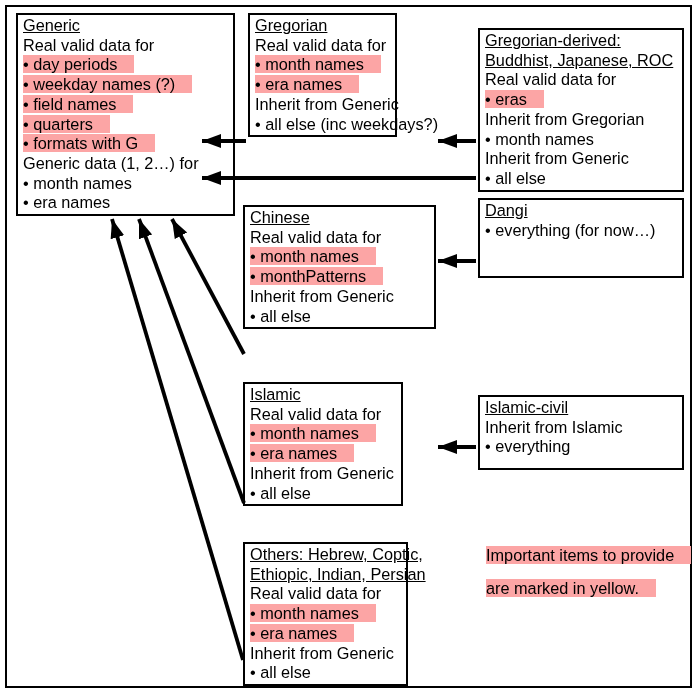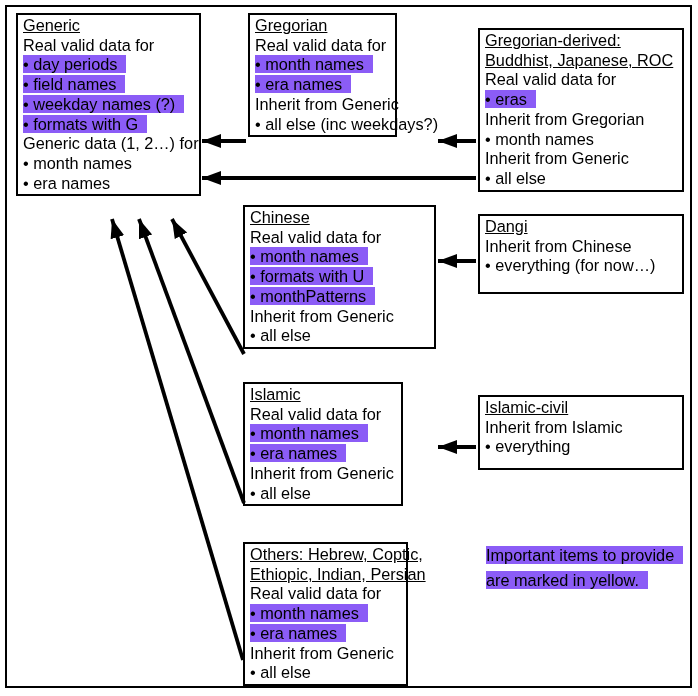--- a/index.html
+++ b/index.html
@@ -10,47 +10,48 @@
   .frame{
     position:absolute;left:5px;top:5px;width:687px;height:683px;
     border:2px solid #000;box-sizing:border-box;
   }
   .box{
     position:absolute;box-sizing:border-box;background:#fff;border:2px solid #000;
     padding:1px 5px;font-size:16.3px;line-height:19.7px;
   }
   .line{white-space:nowrap}
   .u{text-decoration:underline}
-  .hl{background:#8b5cf6;padding-right:9px}
+  .hl{background:#fca5a5;padding-right:17px}
   .note{
     position:absolute;left:486px;top:545px;font-size:16.3px;line-height:20.5px;
   }
-  .note .line{margin-bottom:4px}
-  #box-generic{left:16px;top:13px;width:185px}
+  .note .line{margin-bottom:12px}
+  #box-generic{left:16px;top:13px;width:219px}
   #box-gregorian{left:248px;top:13px;width:149px}
   #box-gregorian-derived{left:478px;top:28px;width:206px}
   #box-chinese{left:243px;top:205px;width:193px}
-  #box-dangi{left:478px;top:214px;width:206px;height:80px}
+  #box-dangi{left:478px;top:198px;width:206px;height:80px}
   #box-islamic{left:243px;top:382px;width:160px}
   #box-islamic-civil{left:478px;top:395px;width:206px;height:75px}
   #box-others{left:243px;top:542px;width:165px}
   svg.arrows{position:absolute;left:0;top:0;pointer-events:none}
   svg.arrows line{stroke:#000;stroke-width:3.8}
 </style>
 </head>
 <body>
 
 <div class="frame"></div>
 
 <div class="box" id="box-generic">
     <div class="line"><span class="u">Generic</span></div>
     <div class="line"><span class="">Real valid data for</span></div>
     <div class="line"><span class="hl">• day periods</span></div>
+    <div class="line"><span class="hl">• weekday names (?)</span></div>
     <div class="line"><span class="hl">• field names</span></div>
-    <div class="line"><span class="hl">• weekday names (?)</span></div>
+    <div class="line"><span class="hl">• quarters</span></div>
     <div class="line"><span class="hl">• formats with G</span></div>
     <div class="line"><span class="">Generic data (1, 2…) for</span></div>
     <div class="line"><span class="">• month names</span></div>
     <div class="line"><span class="">• era names</span></div>
   </div>
 <div class="box" id="box-gregorian">
     <div class="line"><span class="u">Gregorian</span></div>
     <div class="line"><span class="">Real valid data for</span></div>
     <div class="line"><span class="hl">• month names</span></div>
     <div class="line"><span class="hl">• era names</span></div>
@@ -64,28 +65,26 @@
     <div class="line"><span class="hl">• eras</span></div>
     <div class="line"><span class="">Inherit from Gregorian</span></div>
     <div class="line"><span class="">• month names</span></div>
     <div class="line"><span class="">Inherit from Generic</span></div>
     <div class="line"><span class="">• all else</span></div>
   </div>
 <div class="box" id="box-chinese">
     <div class="line"><span class="u">Chinese</span></div>
     <div class="line"><span class="">Real valid data for</span></div>
     <div class="line"><span class="hl">• month names</span></div>
-    <div class="line"><span class="hl">• formats with U</span></div>
     <div class="line"><span class="hl">• monthPatterns</span></div>
     <div class="line"><span class="">Inherit from Generic</span></div>
     <div class="line"><span class="">• all else</span></div>
   </div>
 <div class="box" id="box-dangi">
     <div class="line"><span class="u">Dangi</span></div>
-    <div class="line"><span class="">Inherit from Chinese</span></div>
     <div class="line"><span class="">• everything (for now…)</span></div>
   </div>
 <div class="box" id="box-islamic">
     <div class="line"><span class="u">Islamic</span></div>
     <div class="line"><span class="">Real valid data for</span></div>
     <div class="line"><span class="hl">• month names</span></div>
     <div class="line"><span class="hl">• era names</span></div>
     <div class="line"><span class="">Inherit from Generic</span></div>
     <div class="line"><span class="">• all else</span></div>
   </div>

